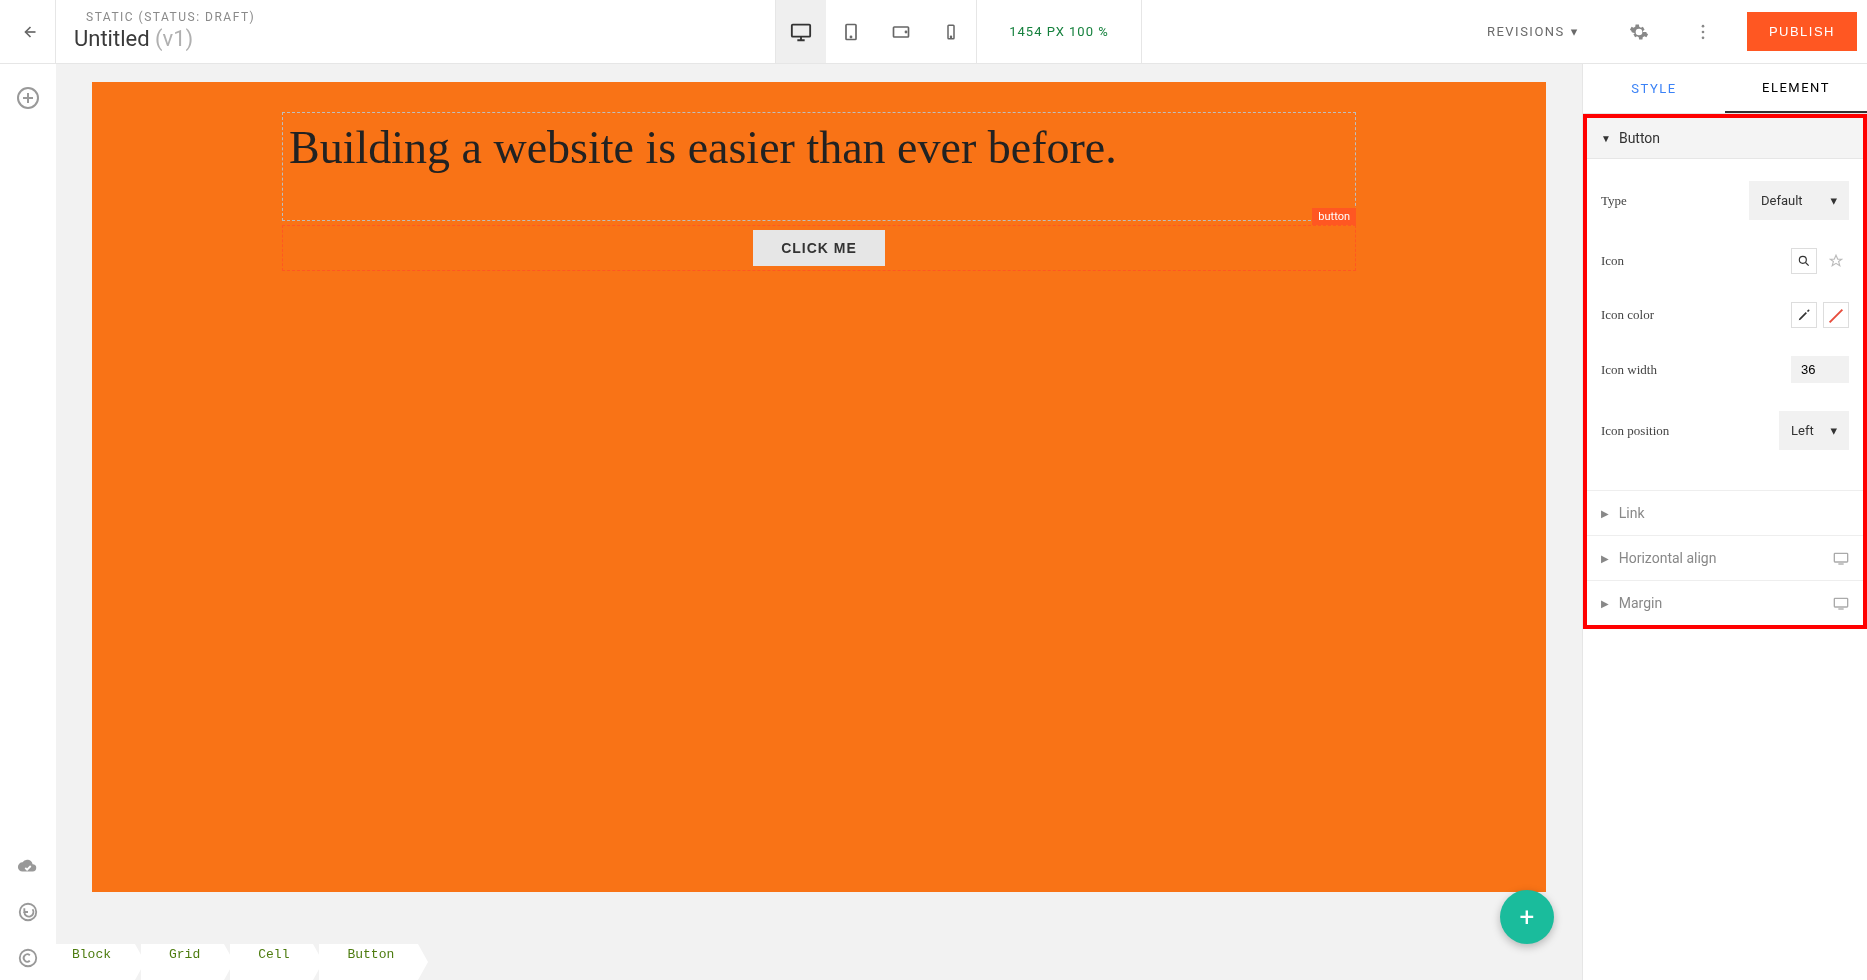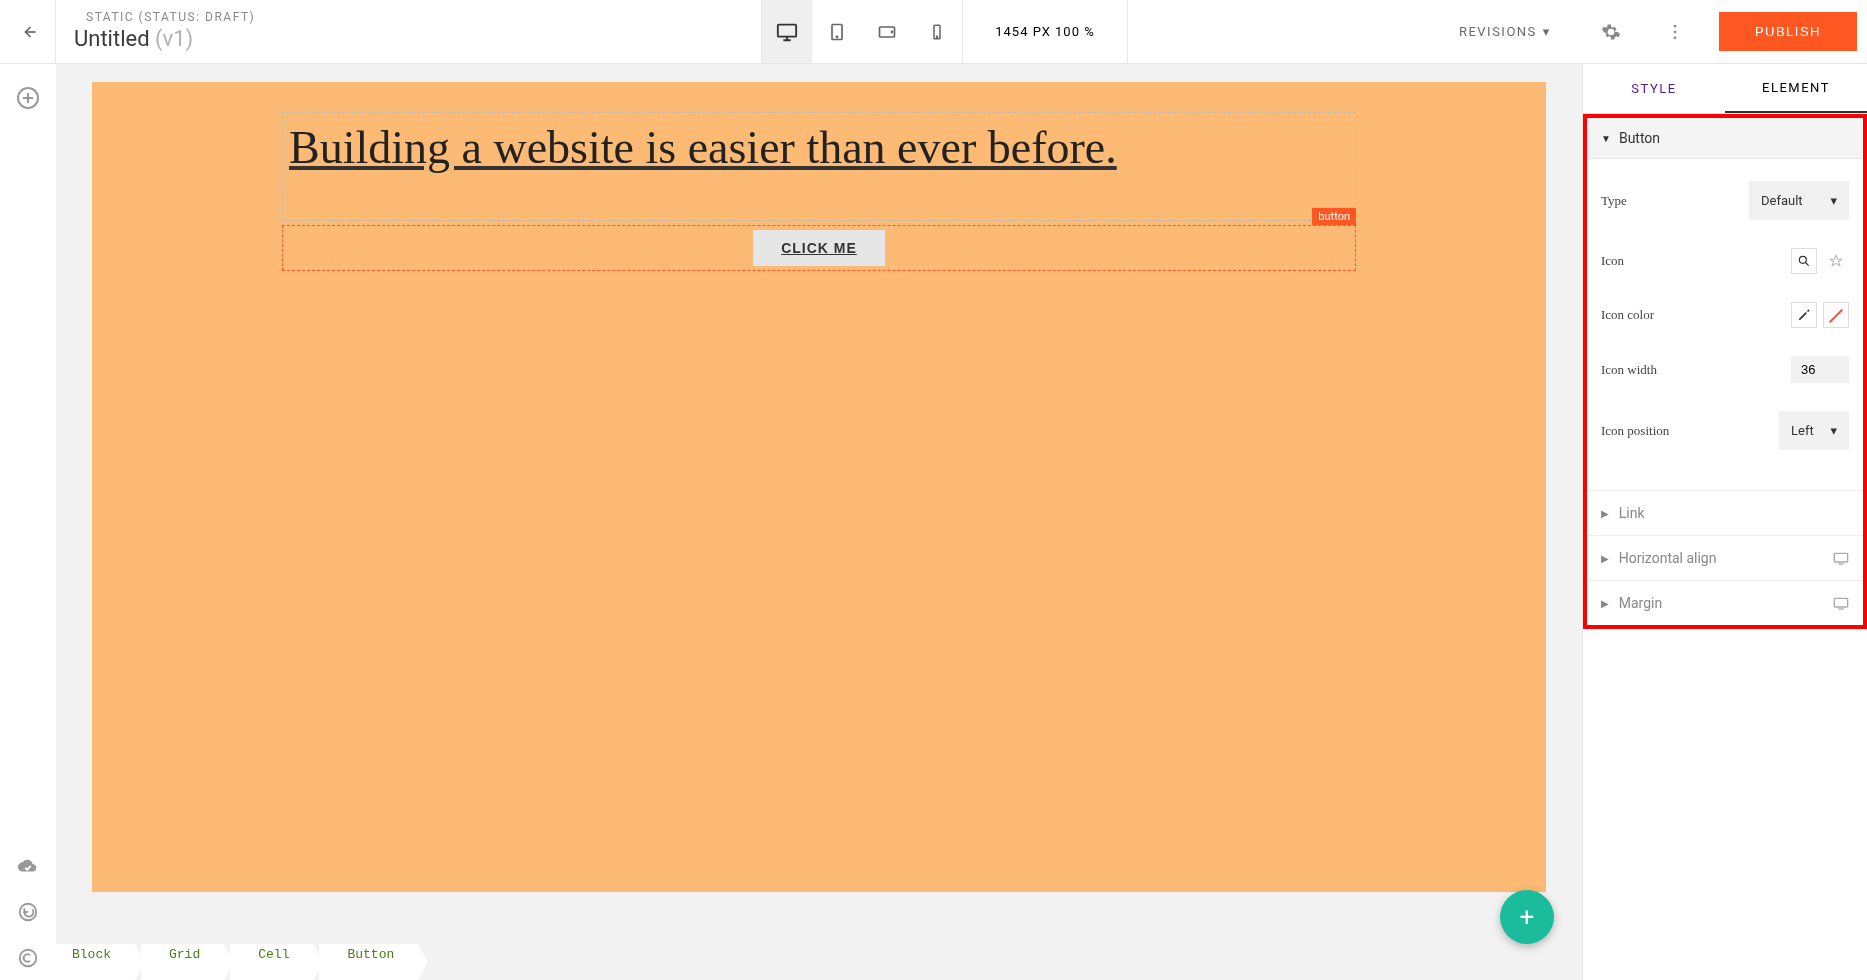--- a/index.html
+++ b/index.html
@@ -63,21 +63,21 @@
 }
 .topbar .device.active { background: #efefef; color: #222; }
 .topbar .viewport-info {
   border-left: 1px solid #e6e6e6;
   border-right: 1px solid #e6e6e6;
   padding: 0 32px;
   display: flex;
   align-items: center;
   font-size: 13px;
   letter-spacing: 1px;
-  color: #000000;
+  color: #15803d;
 }
 .topbar .right {
   display: flex;
   align-items: center;
   gap: 24px;
   margin-left: auto;
   padding: 0 10px;
 }
 .topbar .revisions {
   padding: 0 16px;
@@ -89,21 +89,21 @@
 }
 .topbar .icon-btn {
   width: 40px; height: 40px;
   display: flex; align-items:center; justify-content:center;
   color: #888; cursor:pointer;
 }
 .topbar .publish {
   background: #ff5722;
   color: #fff;
   border: none;
-  padding: 12px 36px;
+  padding: 12px 22px;
   font-size: 13px;
   letter-spacing: 1.5px;
   cursor: pointer;
 }
 
 
 .main {
   display: flex;
   height: calc(100% - 64px);
 }
@@ -134,26 +134,25 @@
   position: relative;
   display: flex;
   flex-direction: column;
 }
 .stage-scroll {
   flex:1;
   overflow:auto;
   padding: 18px 20px 0 20px;
 }
 .canvas {
-  background: #fdba74;
+  background: #f97316;
   width: 1454px;
   min-height: 810px;
   margin: 0 auto;
   padding: 30px 190px 40px 190px;
-  text-decoration: underline;
 }
 .heading-block {
   border: 1px dashed #bdbdbd;
   padding: 8px 6px 46px 6px;
   margin-bottom: 4px;
 }
 .heading-block h1 {
   font-family: Georgia, "Times New Roman", serif;
   font-size: 46px;
   font-weight: 400;
@@ -236,21 +235,21 @@
 .panel-tabs {
   display:flex;
   height: 50px;
   border-bottom:1px solid #e6e6e6;
 }
 .panel-tab {
   flex:1;
   display:flex; align-items:center; justify-content:center;
   letter-spacing:1.5px;
   font-size:13px;
-  color:#4c1d95;
+  color:#3b82f6;
   cursor:pointer;
 }
 .panel-tab.active {
   color:#000000;
   border-bottom:2px solid #333;
 }
 .highlight-box {
   border:4px solid red;
   flex:none;
 }

